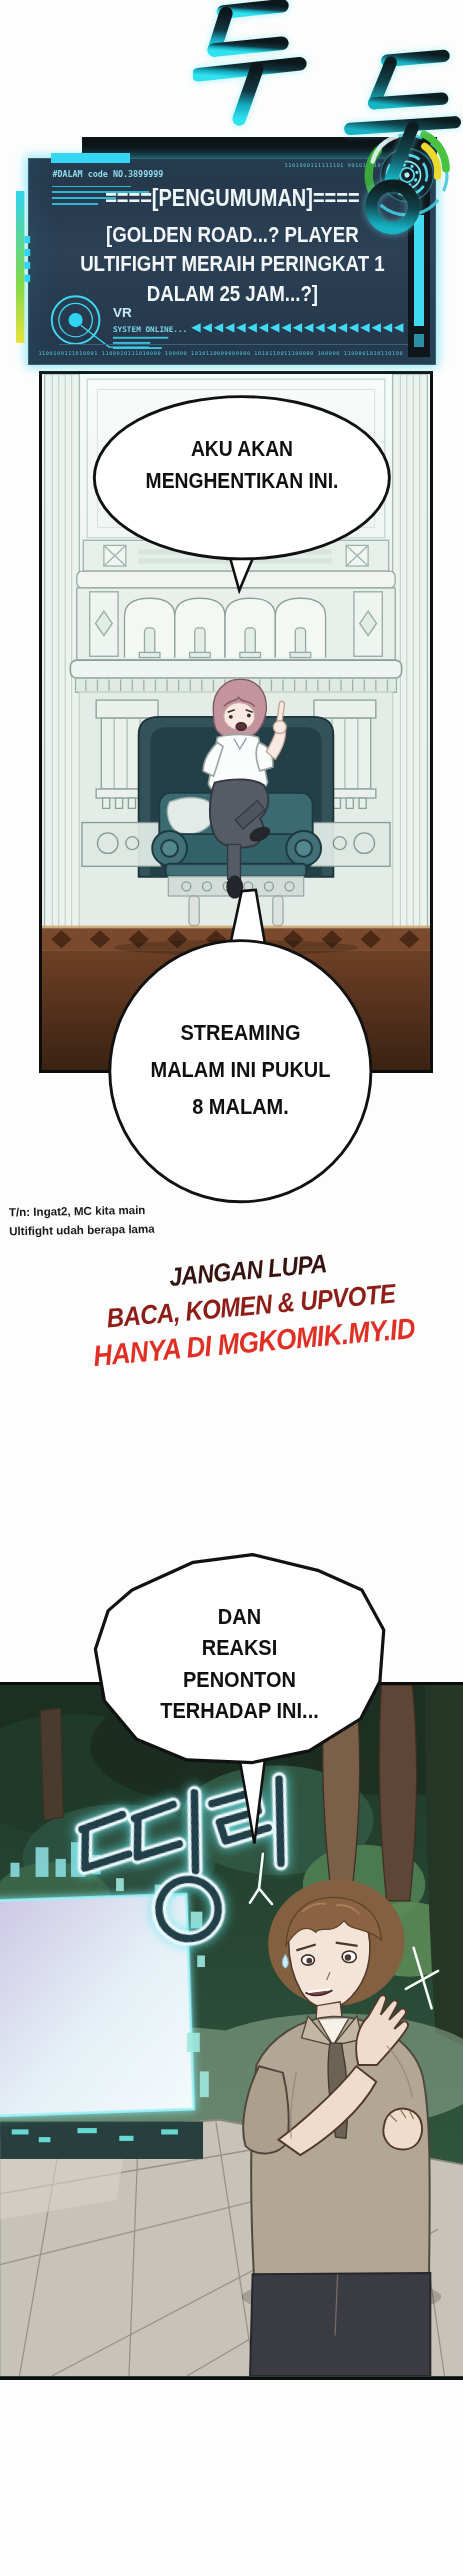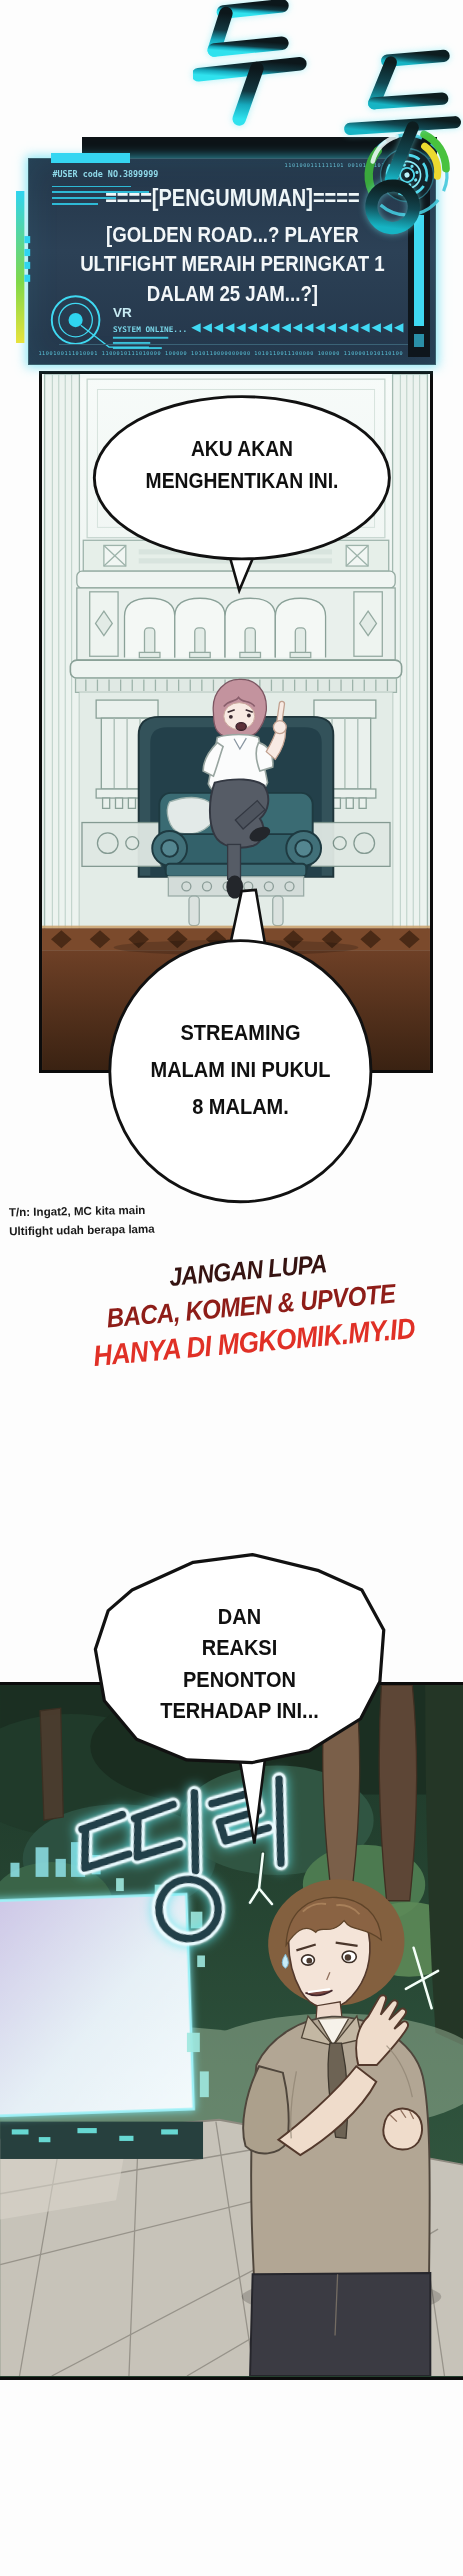--- a/index.html
+++ b/index.html
@@ -99,21 +99,21 @@
       <path d="M22,152 L182,122"></path>
         <path d="M118,138 L94,222"></path>
       <circle cx="102" cy="264" r="33"></circle>
     </g>
   </svg>
 
   <div class="ann-wrap">
     <div class="ann-topbar"></div>
     <div class="ann-body">
       <div class="ann-cyanstrip"></div>
-      <div class="ann-usercode">#USER code NO.3899999</div>
+      <div class="ann-usercode">#DALAM code NO.3899999</div>
       <div class="ann-codelines abs" style="left:23px;top:27px;">
         <div style="width:79px;"></div>
           <div style="width:97px;"></div>
         <div style="width:64px;"></div>
           <div style="width:46px;"></div>
       </div>
       <div class="ann-binary-top">1101000111111101 0010101101111111</div>
       <div class="ann-title">====[PENGUMUMAN]====</div>
       <div class="ann-bodytext">
         <div>[GOLDEN ROAD...? PLAYER</div>

